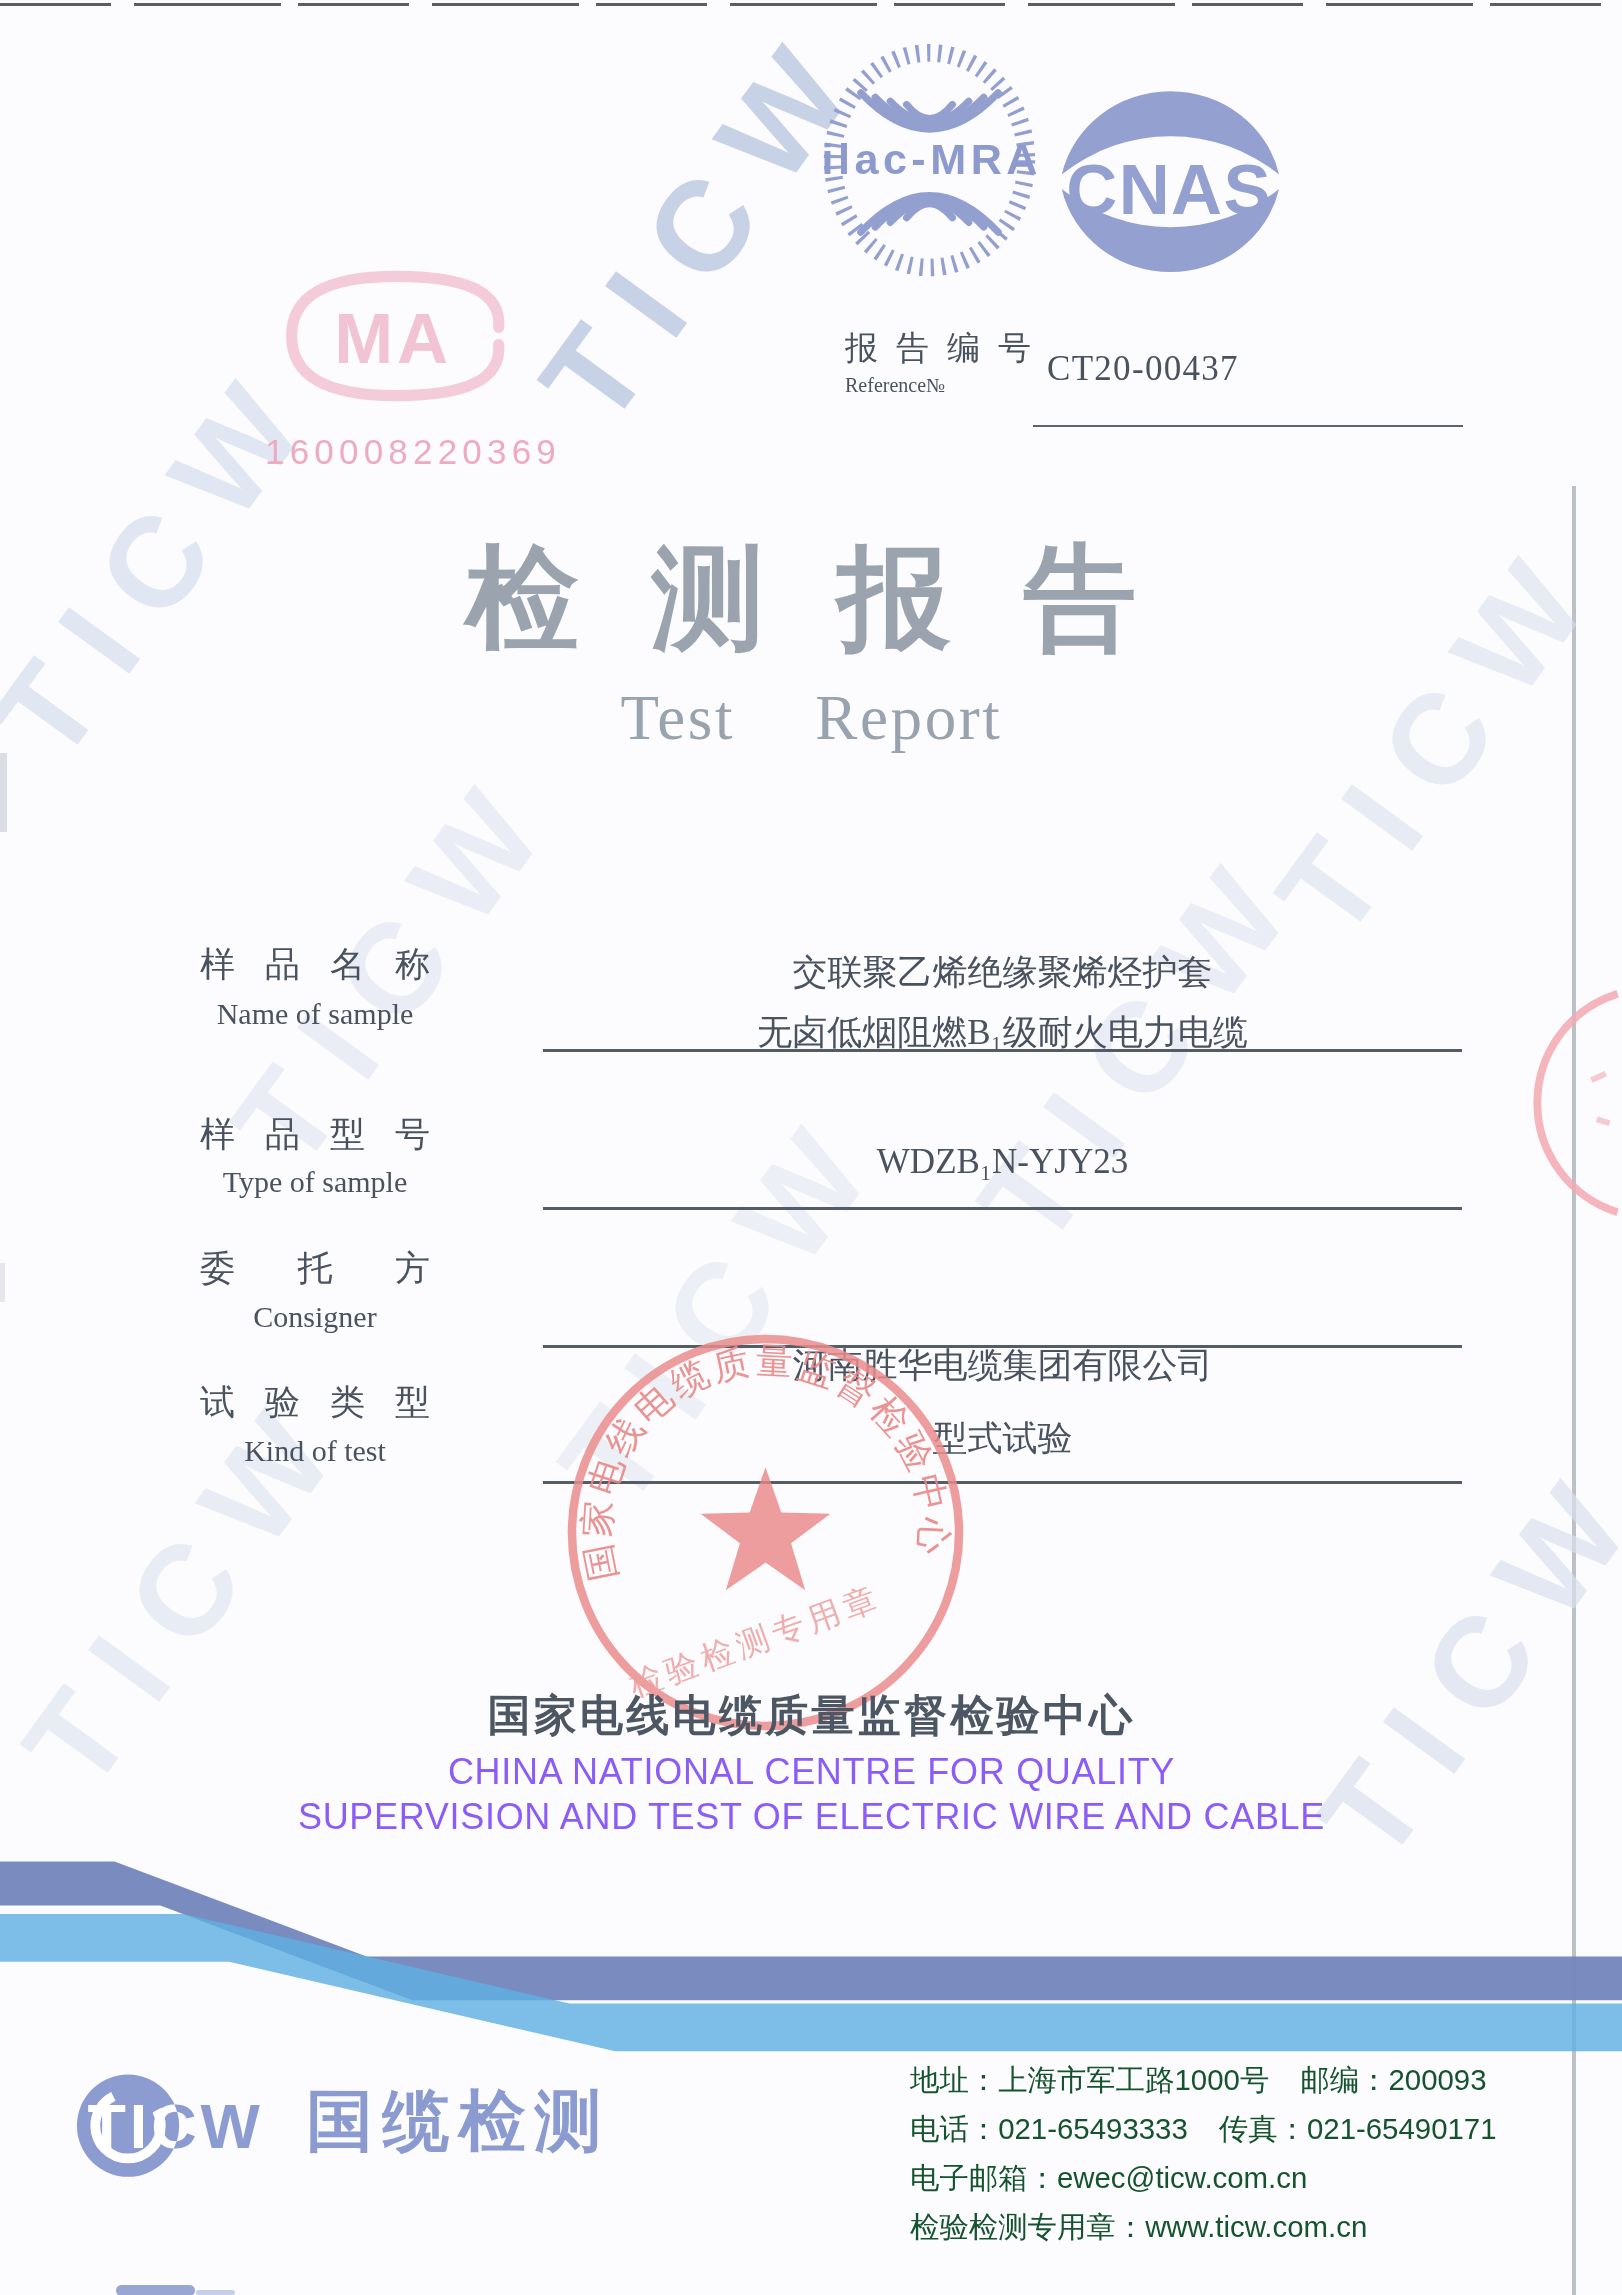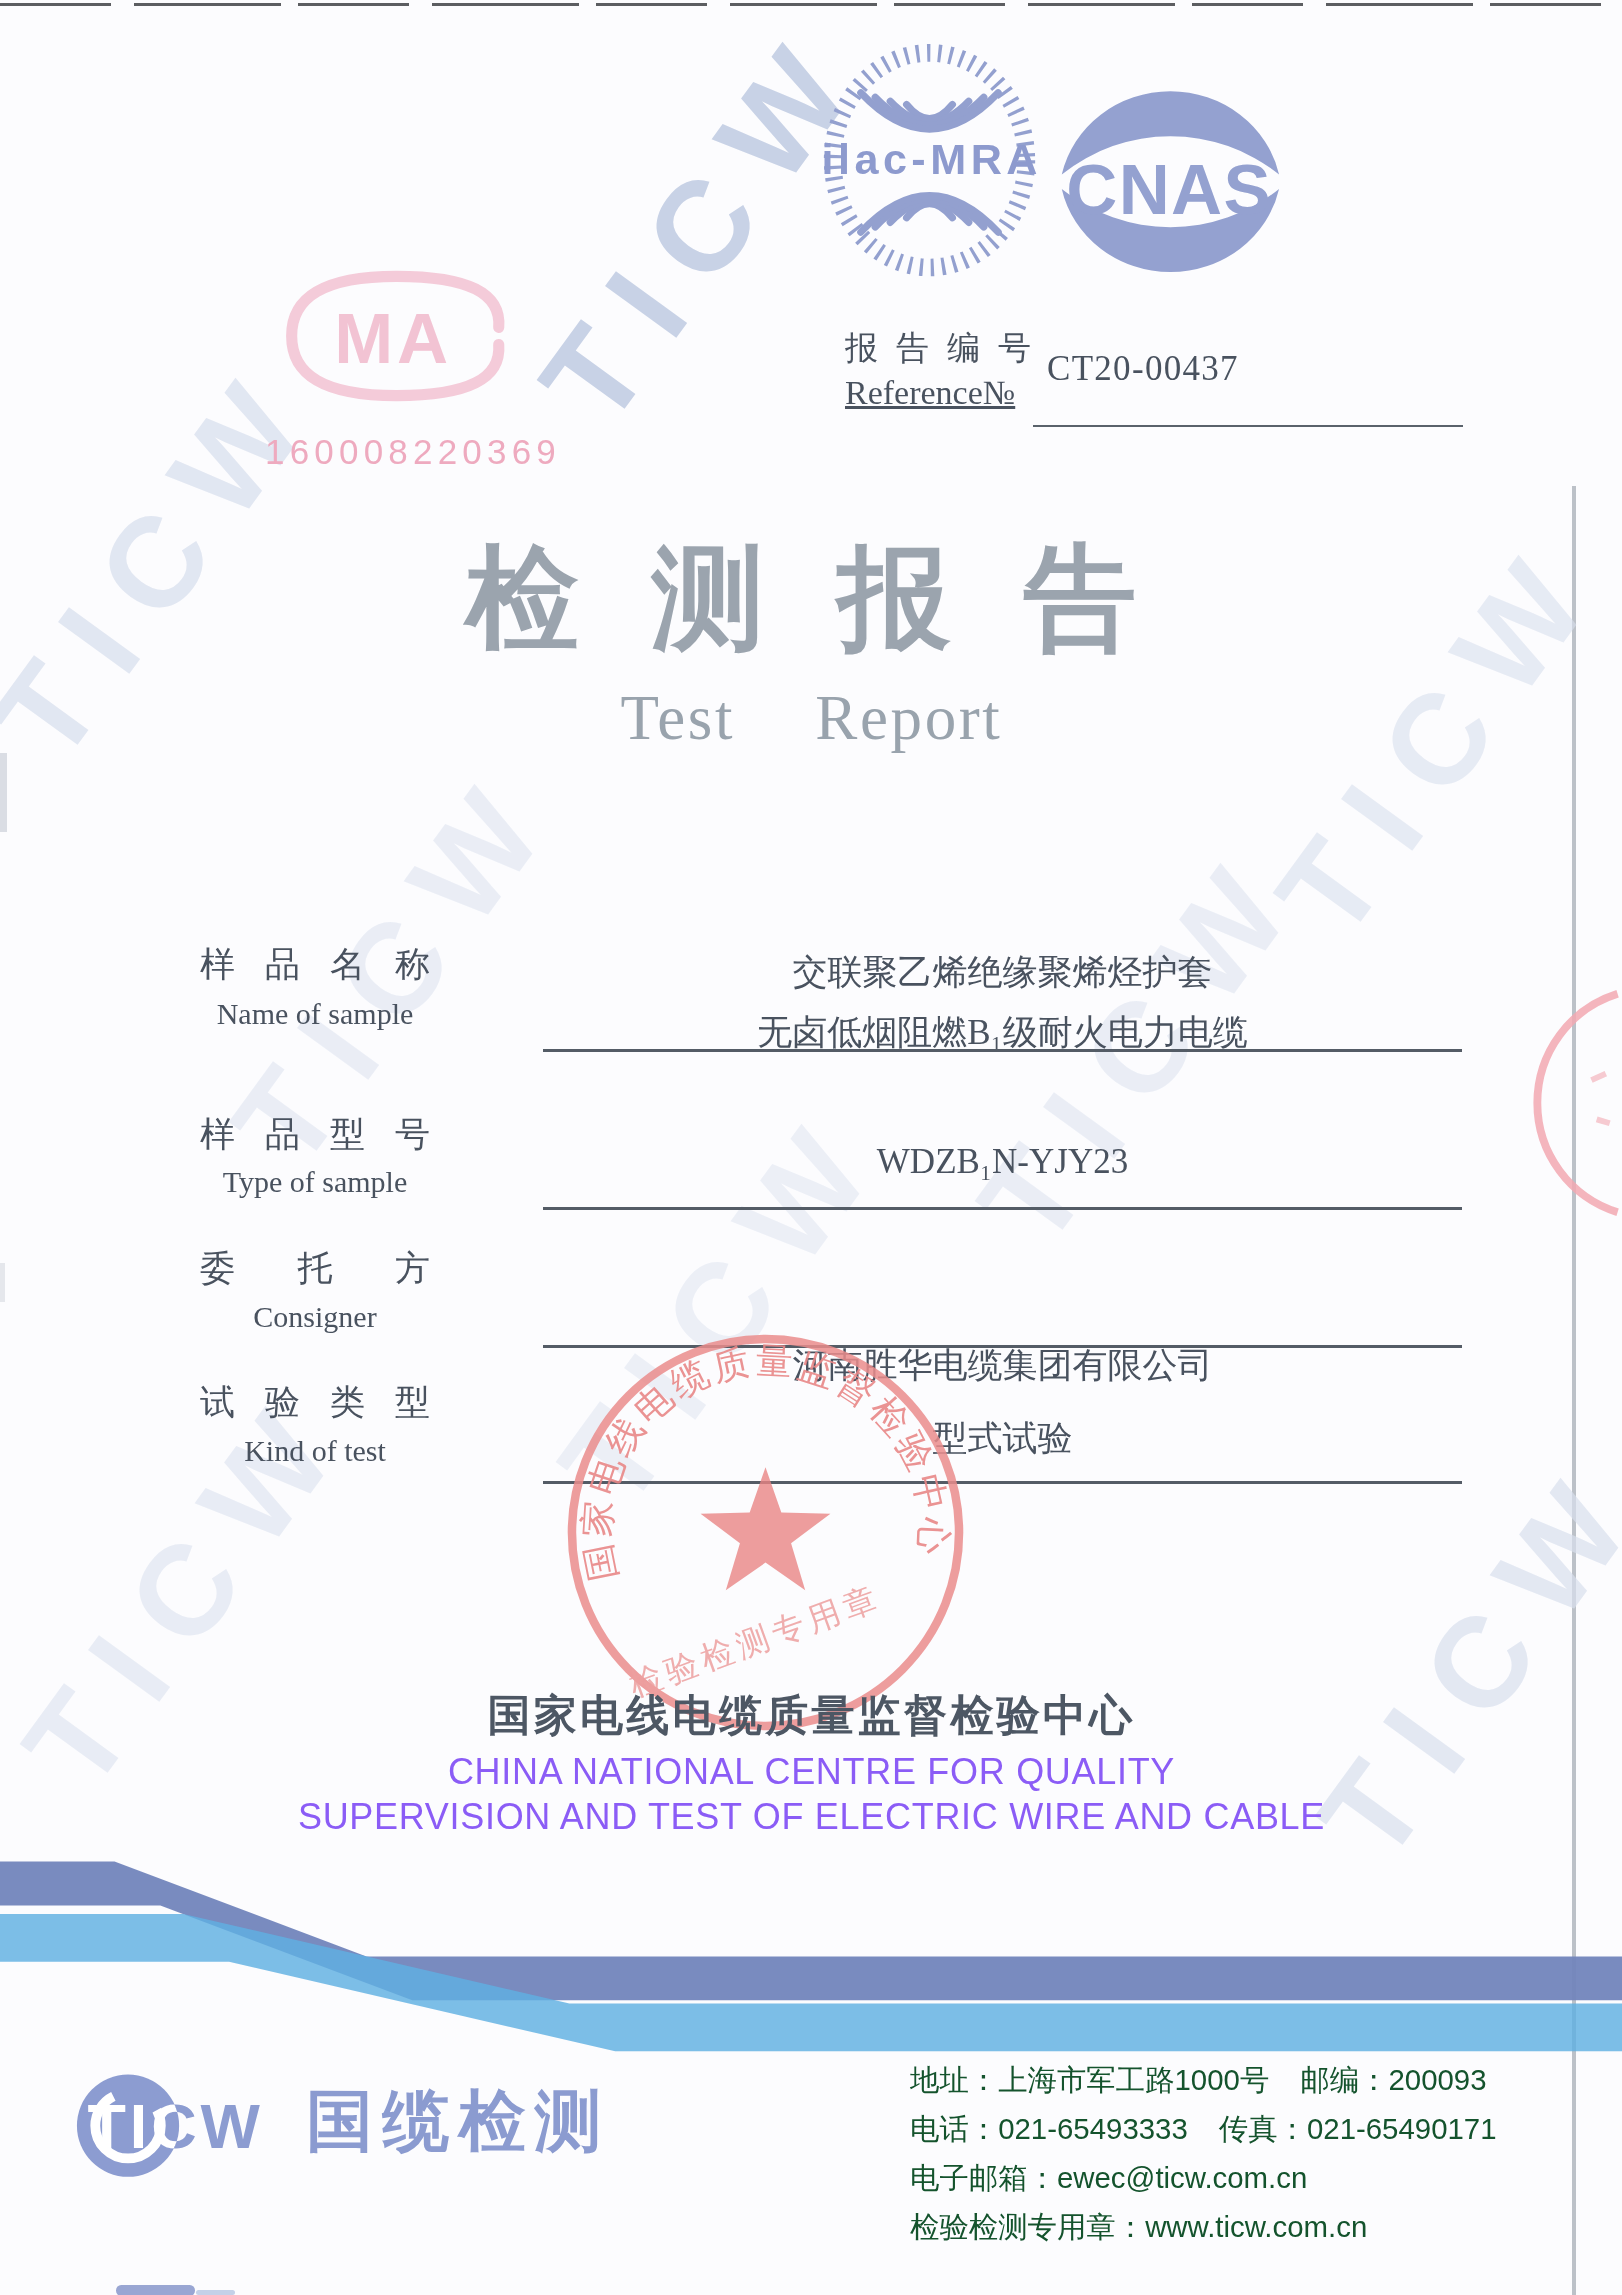--- a/index.html
+++ b/index.html
@@ -33,21 +33,21 @@
   .cma-number{left:265px;top:432px;width:262px;text-align:center;
     font:400 35px "Liberation Sans","DejaVu Sans",sans-serif;color:#eeaabf;letter-spacing:5.2px;}
   .ilac{left:815px;top:41px;width:229px;height:239px;}
   .cnas{left:1046px;top:58px;width:239px;height:216px;}
   .accred-info{left:1301px;top:46px;width:275px;
     font:500 30px "Liberation Sans","DejaVu Sans",sans-serif;color:#97a4d3;line-height:41px;}
 
   
   .ref-label-cn{left:845px;top:326px;width:186px;font-size:33px;
     text-align:justify;text-align-last:justify;text-justify:inter-character;}
-  .ref-label-en{left:845px;top:374px;width:186px;font-size:34px;text-decoration:underline;}
+  .ref-label-en{left:845px;top:374px;width:186px;font-size:20px;}
   .ref-value{left:1047px;top:349px;width:419px;text-align:left;font-size:35px;letter-spacing:1.3px;}
   .ref-line{left:1033px;top:425px;width:430px;height:2px;background:#5a626b;}
 
   
   .title-cn{left:0;top:523px;width:1602px;text-align:center;font-size:113px;font-weight:600;
     color:#9ba4ae;letter-spacing:73px;padding-left:73px;box-sizing:border-box;}
   .title-en{left:0;top:682px;width:1623px;text-align:center;font-size:63px;font-weight:500;
     color:#99a3ad;word-spacing:62px;letter-spacing:2.6px;}
 
   

